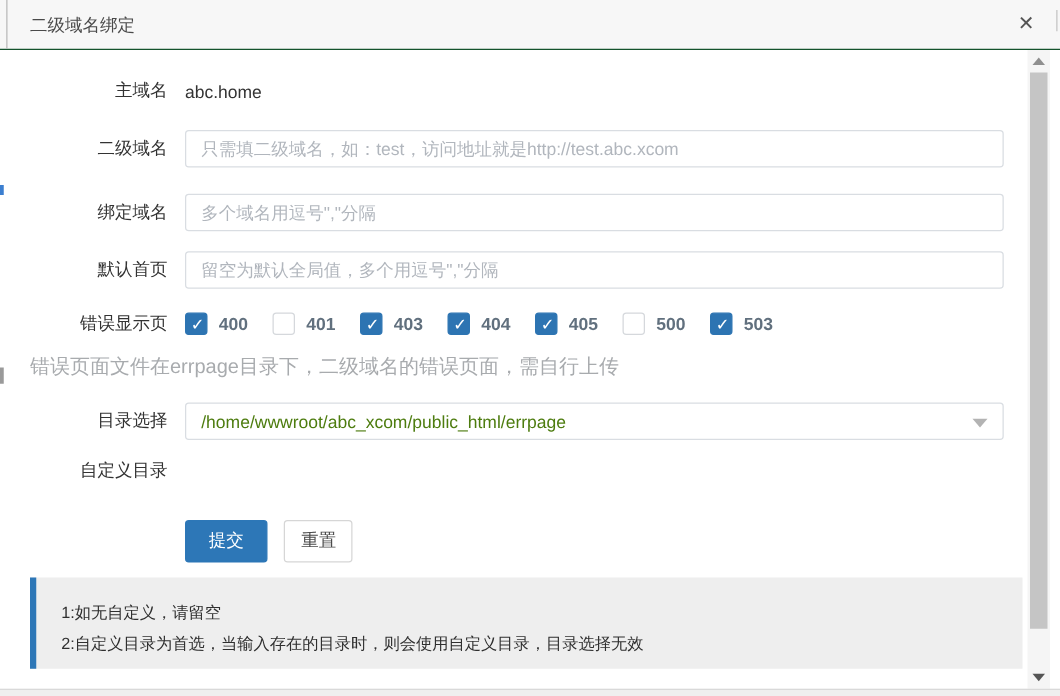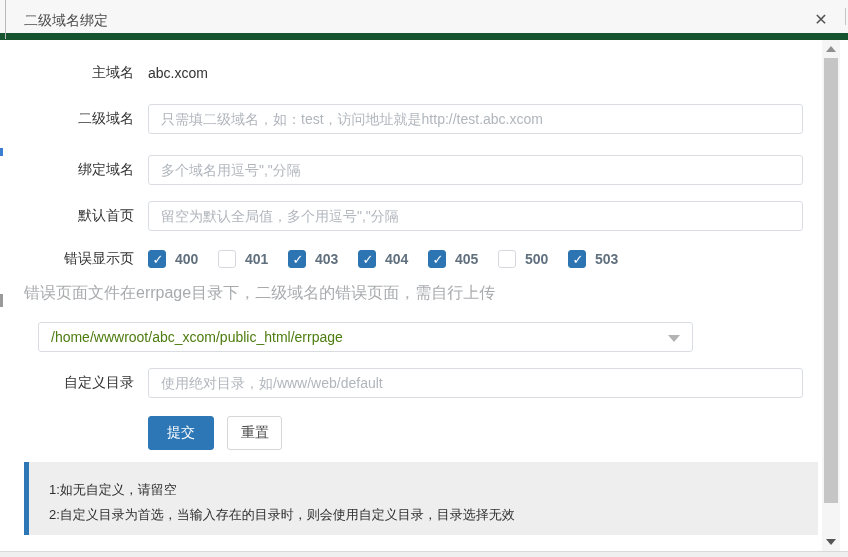--- a/index.html
+++ b/index.html
@@ -5,21 +5,21 @@
   * { margin:0; padding:0; box-sizing:border-box; }
   html,body { width:848px; height:557px; overflow:hidden; }
   body {
     font-family:"Liberation Sans","DejaVu Sans",sans-serif;
     background:#fff; position:relative; color:#333;
   }
 
   
   .dlg-header {
     position:absolute; top:0; left:0; right:0; height:40px;
-    background:#f7f7f7; border-bottom:7px solid #14532d;
+    background:#f7f7f7; border-bottom:1px solid #14532d;
   }
   .dlg-title {
     position:absolute; left:24px; top:0; line-height:40px;
     font-size:14px; color:#4a4a4a;
   }
   .dlg-close {
     position:absolute; right:16px; top:9px; width:22px; height:22px;
     line-height:22px; text-align:center; font-size:16px; color:#555;
     cursor:pointer;
   }
@@ -143,21 +143,21 @@
   <span class="dlg-title">二级域名绑定</span>
   <span class="dlg-close">✕</span>
   <span class="header-right-notch"></span>
 </div>
 
 <span class="edge-frag-blue"></span>
 <span class="edge-frag-gray"></span>
 
 <div class="form-row row-main-domain">
   <div class="row-label">主域名</div>
-  <div class="row-field plain-value">abc.xcom</div>
+  <div class="row-field plain-value">abc.home</div>
 </div>
 
 <div class="form-row row-sub-domain">
   <div class="row-label">二级域名</div>
   <input class="row-field text-input" type="text" placeholder="只需填二级域名，如：test，访问地址就是http://test.abc.xcom" style="">
 </div>
 
 <div class="form-row row-bind-domain">
   <div class="row-label">绑定域名</div>
   <input class="row-field text-input" type="text" placeholder="多个域名用逗号&quot;,&quot;分隔" style="">
@@ -208,29 +208,29 @@
           <span class="cb-mark">✓</span>
         </span>
         <span class="cb-label">503</span>
       </span>
     </div>
 </div>
 
 <div class="err-note">错误页面文件在errpage目录下，二级域名的错误页面，需自行上传</div>
 
 <div class="form-row row-dir-select">
+  <div class="row-label">目录选择</div>
   <div class="row-field dir-select">
     <span>/home/wwwroot/abc_xcom/public_html/errpage</span>
     <span class="sel-arrow"></span>
   </div>
 </div>
 
 <div class="form-row row-custom-dir">
   <div class="row-label">自定义目录</div>
-  <input class="row-field text-input" type="text" placeholder="使用绝对目录，如/www/web/default" style="">
 </div>
 
 <div class="form-row row-buttons">
   <div class="row-label"></div>
   <div class="row-field">
     <button class="btn btn-submit">提交</button>
     <button class="btn btn-reset">重置</button>
   </div>
 </div>
 

